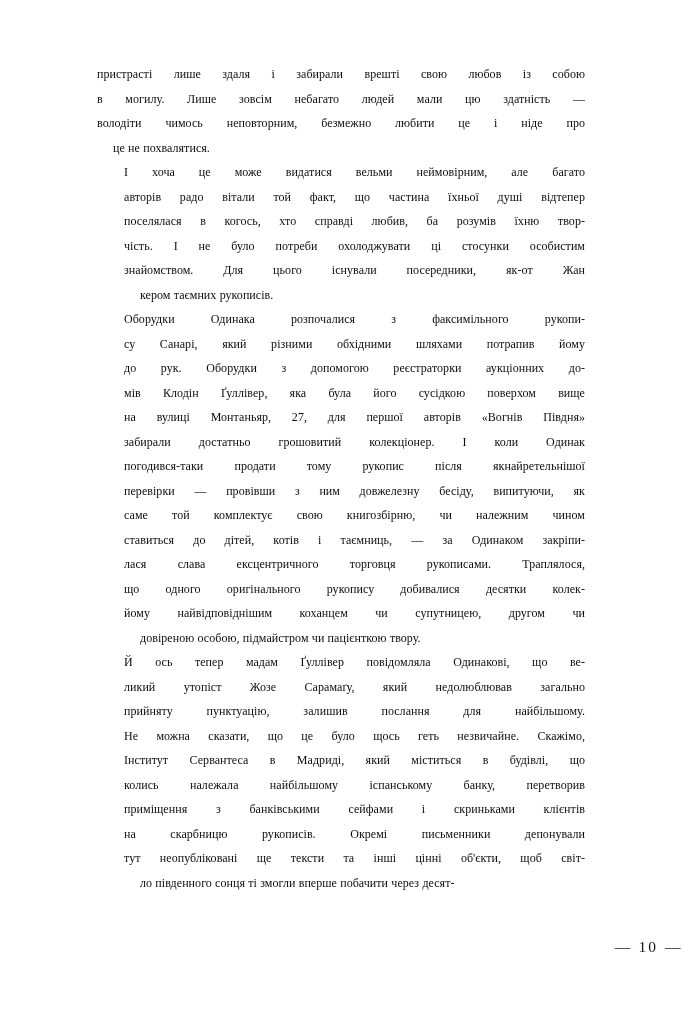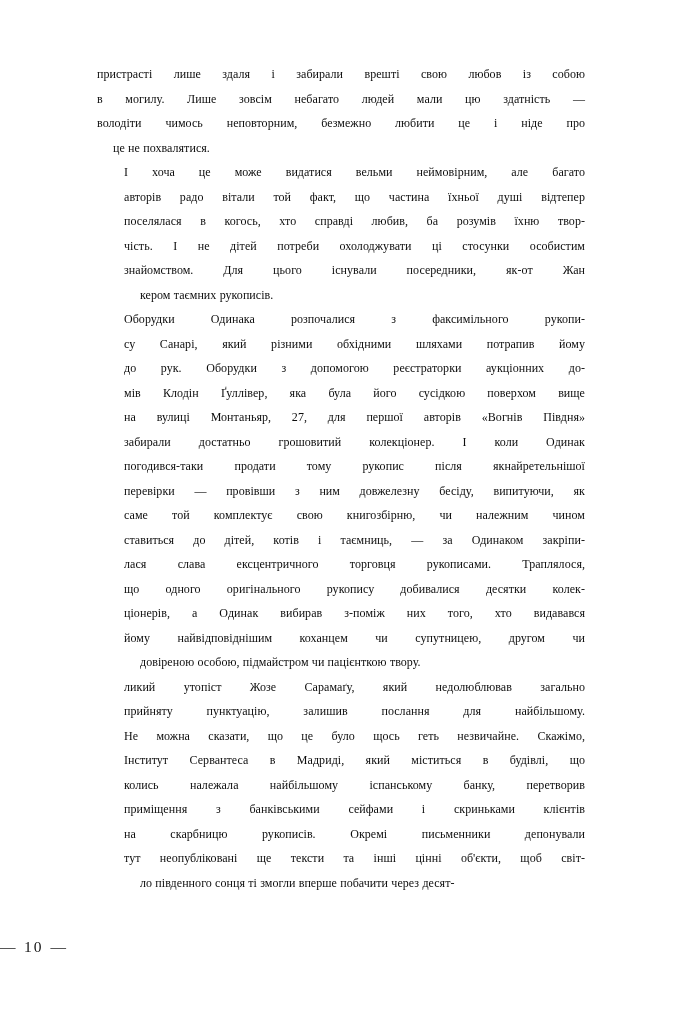--- a/index.html
+++ b/index.html
@@ -54,21 +54,21 @@
   }
   .ln.ind {
     text-indent: 27px;
     font-family: Liberation Serif, serif;
   }
   .folio {
     position: absolute;
     left: 0;
     right: 0;
     top: 938px;
-    text-align: left;
+    text-align: right;
     font-size: 15.5px;
     letter-spacing: 1.4px;
     color: #141414;
     font-family: "Liberation Serif", "DejaVu Serif", serif;
   }
   .folio .num {
     font-variant-numeric: oldstyle-nums;
     letter-spacing: 2px;
   }
 </style>
@@ -81,42 +81,42 @@
       <p class="para">
         <span class="ln">пристрасті лише здаля і забирали врешті свою любов із собою</span>
         <span class="ln">в могилу. Лише зовсім небагато людей мали цю здатність —</span>
         <span class="ln">володіти чимось неповторним, безмежно любити це і ніде про</span>
         <span class="ln last">це не похвалятися.</span>
       </p>
       <p class="para indent">
         <span class="ln ind">І хоча це може видатися вельми неймовірним, але багато</span>
         <span class="ln">авторів радо вітали той факт, що частина їхньої душі відтепер</span>
         <span class="ln">поселялася в когось, хто справді любив, ба розумів їхню твор-</span>
-        <span class="ln">чість. І не дітей потреби охолоджувати ці стосунки особистим</span>
+        <span class="ln">чість. І не було потреби охолоджувати ці стосунки особистим</span>
         <span class="ln">знайомством. Для цього існували посередники, як-от Жан</span>
         <span class="ln last">кером таємних рукописів.</span>
       </p>
       <p class="para indent">
         <span class="ln ind">Оборудки Одинака розпочалися з факсимільного рукопи-</span>
         <span class="ln">су Санарі, який різними обхідними шляхами потрапив йому</span>
         <span class="ln">до рук. Оборудки з допомогою реєстраторки аукціонних до-</span>
         <span class="ln">мів Клодін Ґуллівер, яка була його сусідкою поверхом вище</span>
         <span class="ln">на вулиці Монтаньяр, 27, для першої авторів «Вогнів Півдня»</span>
         <span class="ln">забирали достатньо грошовитий колекціонер. І коли Одинак</span>
         <span class="ln">погодився-таки продати тому рукопис після якнайретельнішої</span>
         <span class="ln">перевірки — провівши з ним довжелезну бесіду, випитуючи, як</span>
         <span class="ln">саме той комплектує свою книгозбірню, чи належним чином</span>
         <span class="ln">ставиться до дітей, котів і таємниць, — за Одинаком закріпи-</span>
         <span class="ln">лася слава ексцентричного торговця рукописами. Траплялося,</span>
         <span class="ln">що одного оригінального рукопису добивалися десятки колек-</span>
-        <span class="ln">ціонерів, а Одинак вибирав з-поміж них того, хто видавався</span>
         <span class="ln">йому найвідповіднішим коханцем чи супутницею, другом чи</span>
         <span class="ln last">довіреною особою, підмайстром чи пацієнткою твору.</span>
       </p>
       <p class="para indent">
+        <span class="ln ind">Й ось тепер мадам Ґуллівер повідомляла Одинакові, що ве-</span>
         <span class="ln">ликий утопіст Жозе Сарамаґу, який недолюблював загально</span>
         <span class="ln">прийняту пунктуацію, залишив послання для найбільшому.</span>
         <span class="ln">Не можна сказати, що це було щось геть незвичайне. Скажімо,</span>
         <span class="ln">Інститут Сервантеса в Мадриді, який міститься в будівлі, що</span>
         <span class="ln">колись належала найбільшому іспанському банку, перетворив</span>
         <span class="ln">приміщення з банківськими сейфами і скриньками клієнтів</span>
         <span class="ln">на скарбницю рукописів. Окремі письменники депонували</span>
         <span class="ln">тут неопубліковані ще тексти та інші цінні об'єкти, щоб світ-</span>
         <span class="ln last">ло південного сонця ті змогли вперше побачити через десят-</span>
       </p>

